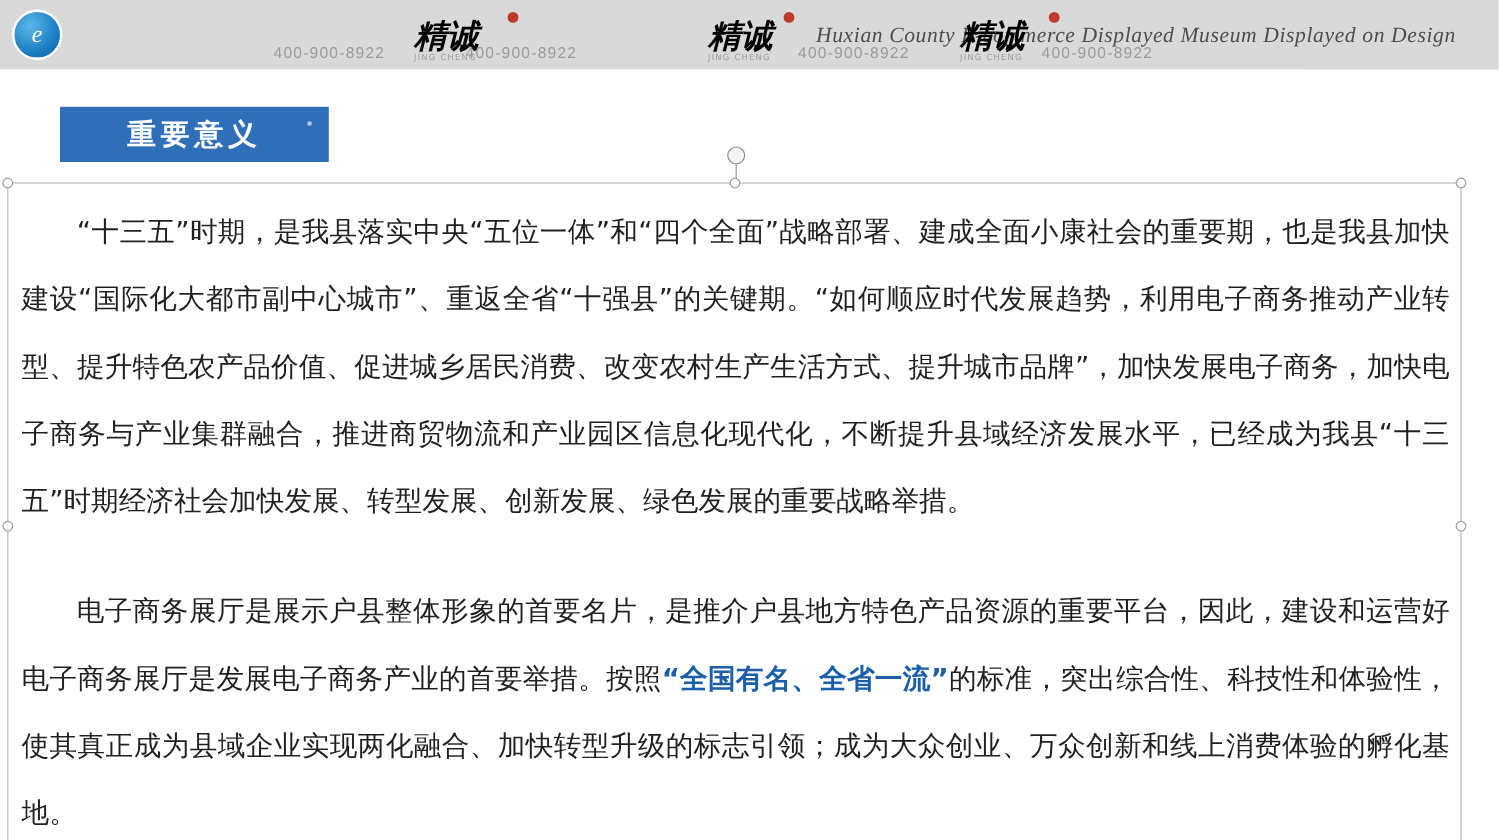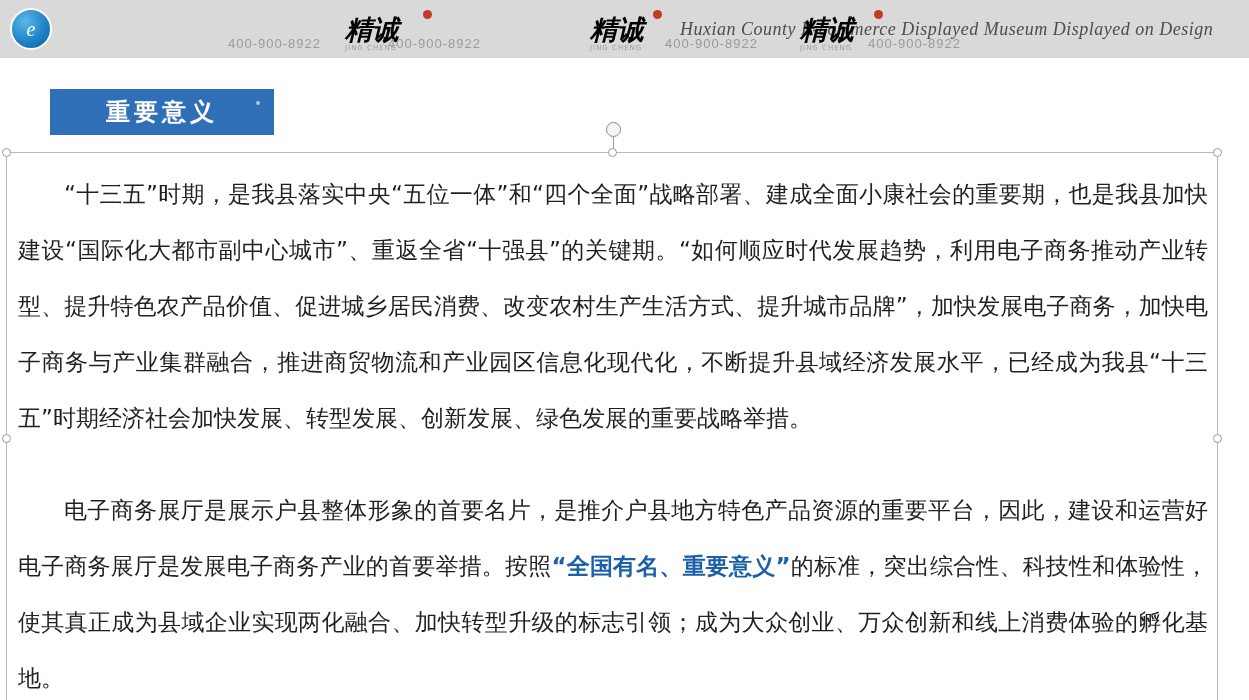--- a/index.html
+++ b/index.html
@@ -222,17 +222,17 @@
     <span class="handle" style="left:-5px;  top:281px;"></span>
     <span class="handle" style="left:1206px;top:281px;"></span>
 
   </div>
 
   <div class="body-text">
     <p class="para">
       <span>“十三五”时期，是我县落实中央“五位一体”和“四个全面”战略部署、建成全面小康社会的重要期，也是我县加快建设“国际化大都市副中心城市”、重返全省“十强县”的关键期。“如何顺应时代发展趋势，利用电子商务推动产业转型、提升特色农产品价值、促进城乡居民消费、改变农村生产生活方式、提升城市品牌”，加快发展电子商务，加快电子商务与产业集群融合，推进商贸物流和产业园区信息化现代化，不断提升县域经济发展水平，已经成为我县“十三五”时期经济社会加快发展、转型发展、创新发展、绿色发展的重要战略举措。</span>
     </p>
     <p class="para">
-      <span>电子商务展厅是展示户县整体形象的首要名片，是推介户县地方特色产品资源的重要平台，因此，建设和运营好电子商务展厅是发展电子商务产业的首要举措。按照</span><span class="hl">“全国有名、重要意义”</span><span>的标准，突出综合性、科技性和体验性，使其真正成为县域企业实现两化融合、加快转型升级的标志引领；成为大众创业、万众创新和线上消费体验的孵化基地。</span>
+      <span>电子商务展厅是展示户县整体形象的首要名片，是推介户县地方特色产品资源的重要平台，因此，建设和运营好电子商务展厅是发展电子商务产业的首要举措。按照</span><span class="hl">“全国有名、全省一流”</span><span>的标准，突出综合性、科技性和体验性，使其真正成为县域企业实现两化融合、加快转型升级的标志引领；成为大众创业、万众创新和线上消费体验的孵化基地。</span>
     </p>
   </div>
 
 </div>
 
 </body></html>

